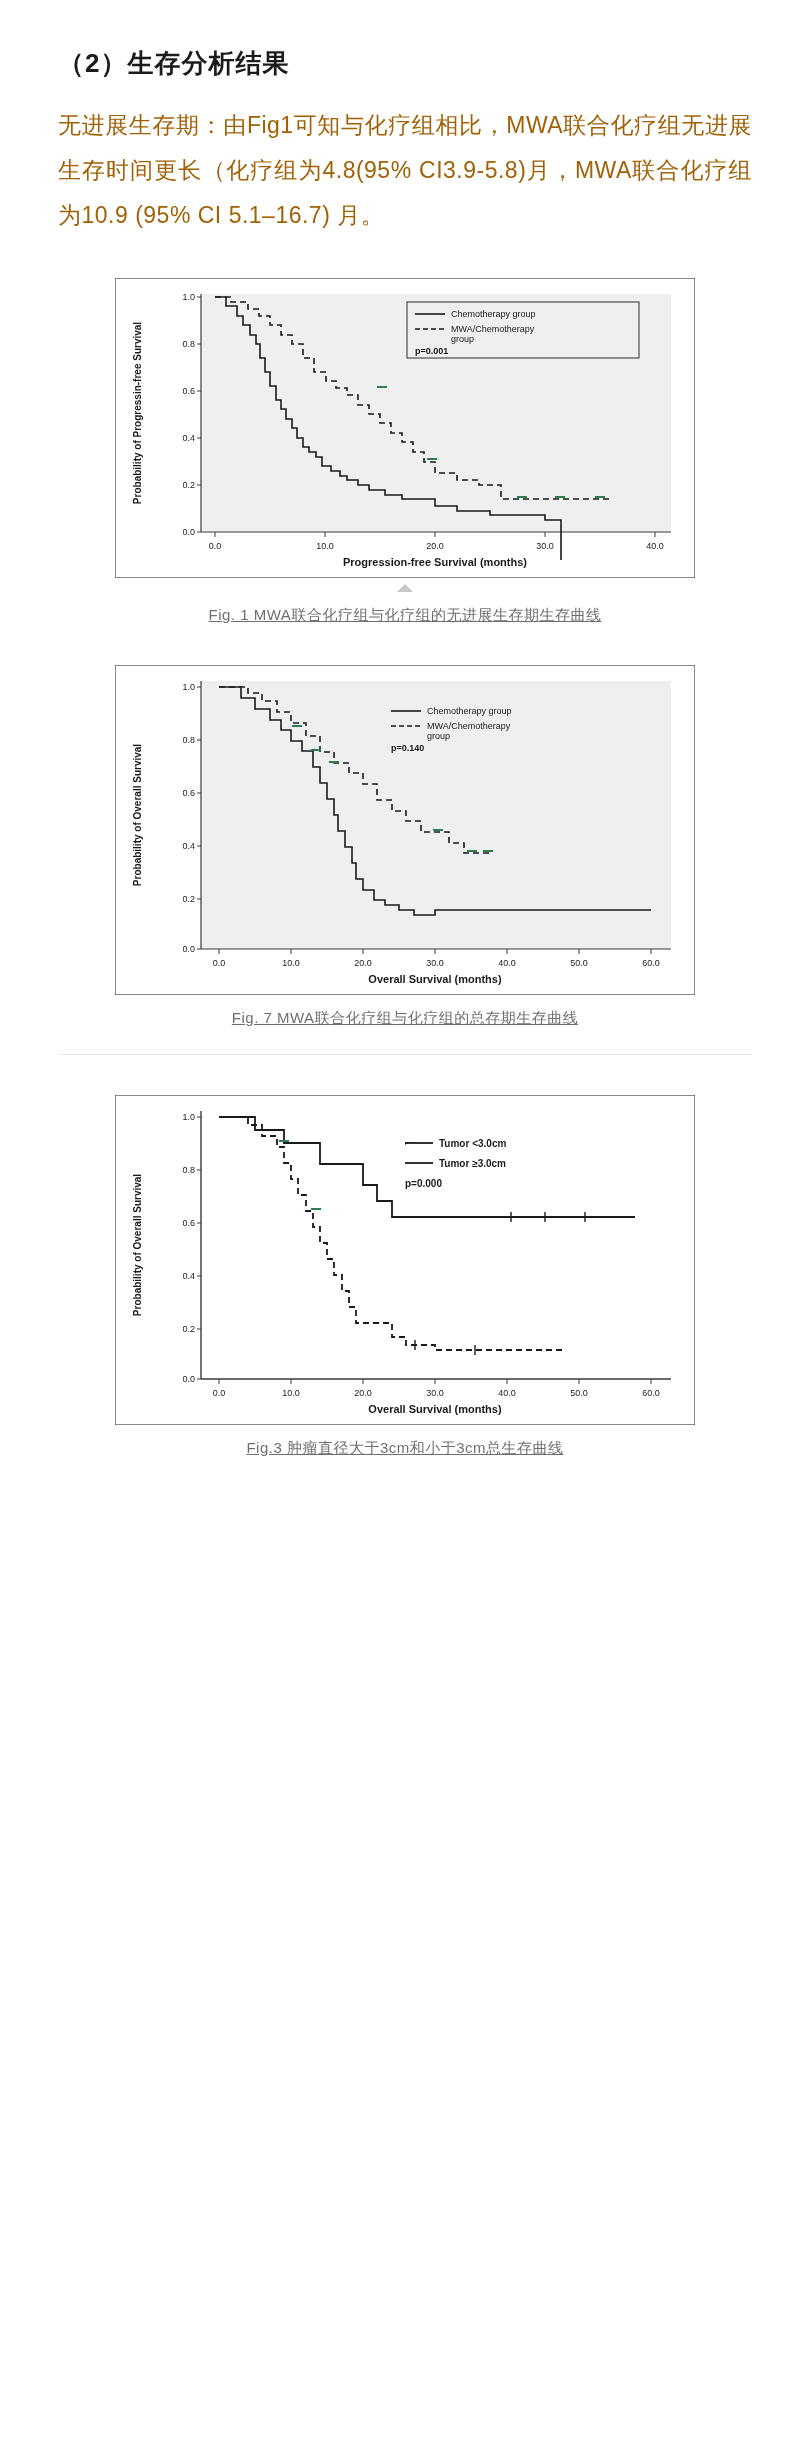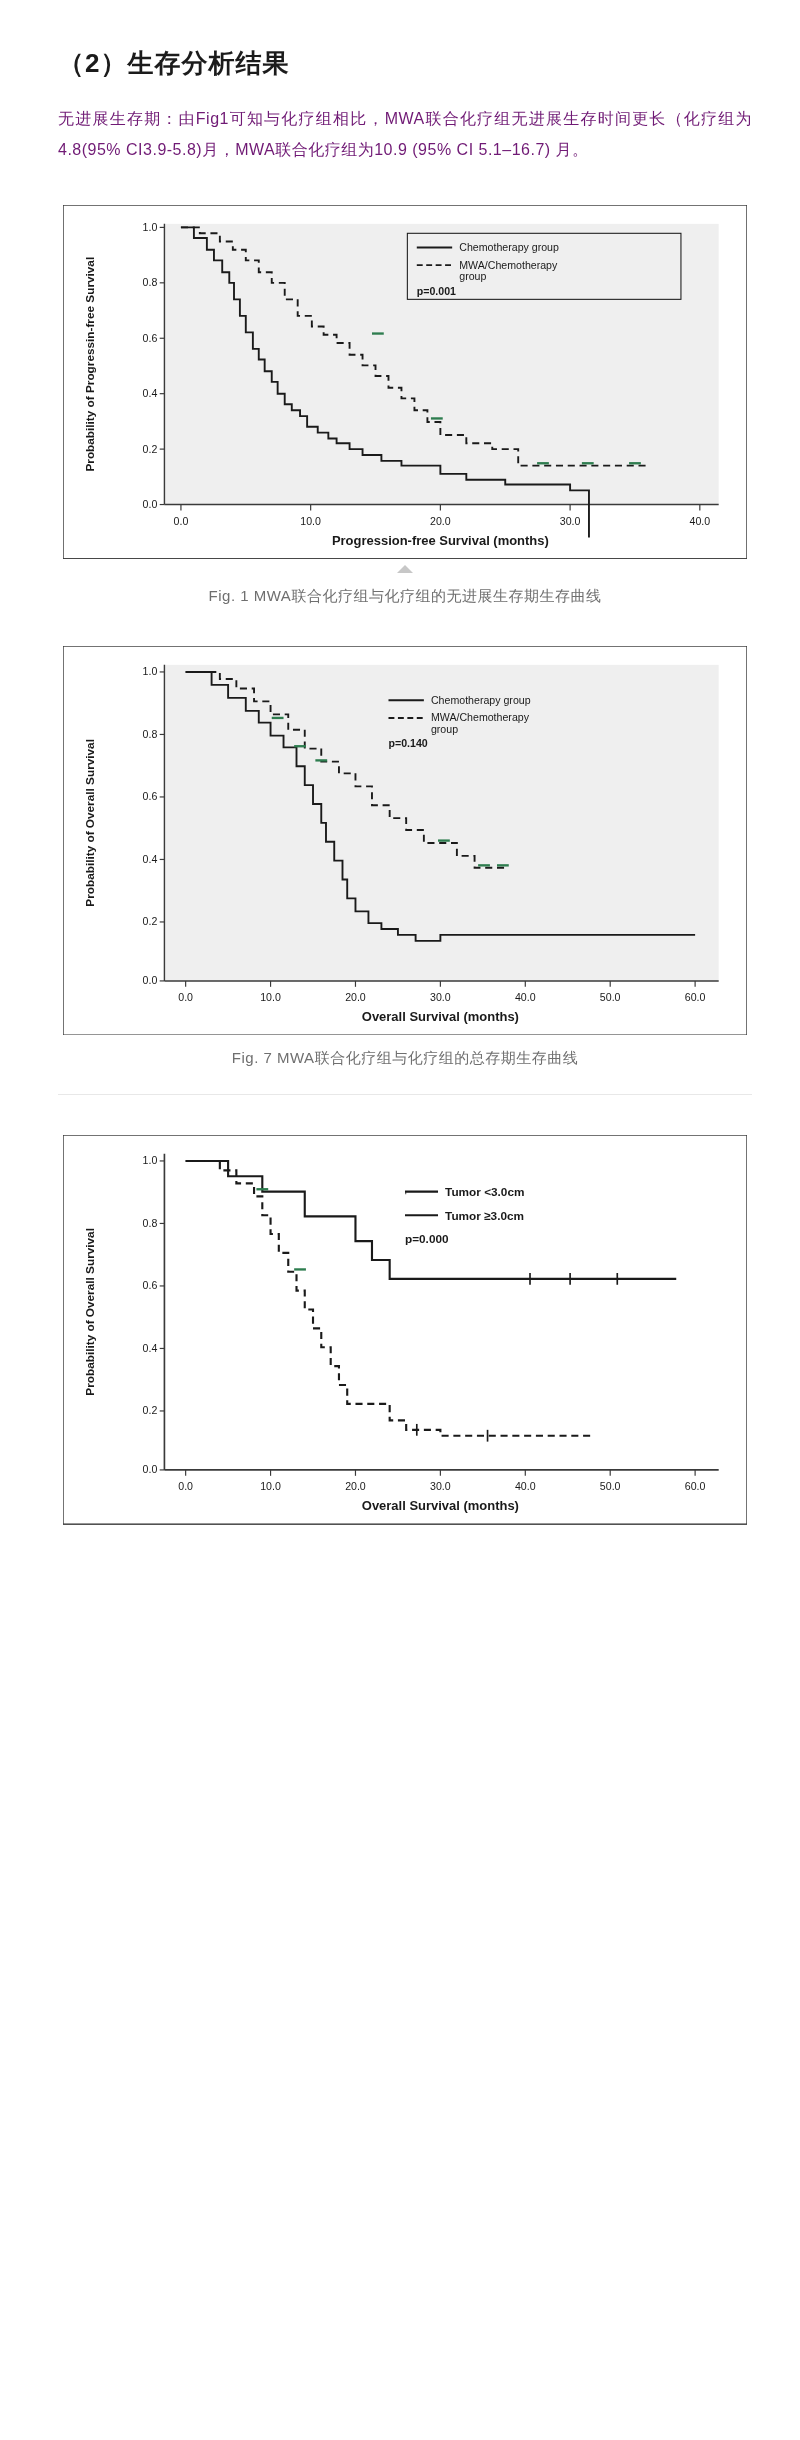--- a/index.html
+++ b/index.html
@@ -22,51 +22,52 @@
     position: relative;
   }
   h1.section-title {
     font-size: 26px;
     font-weight: bold;
     letter-spacing: 1px;
     margin: 16px 0 22px 0;
     color: #1b1b1b;
   }
   p.body-text {
-    font-size: 16px;
+    font-size: 23px;
     line-height: 1.95;
     letter-spacing: 0.5px;
     margin: 0 0 34px 0;
     text-align: justify;
     text-justify: inter-ideograph;
-    color: #701a75;
+    color: #a16207;
   }
   p.body-text:last-of-type { margin-bottom: 0; }
 
   .figure-block {
     margin: 40px 0 10px 0;
     text-align: center;
   }
   .figure-caption {
     font-size: 15px;
     color: #6f6f6f;
     letter-spacing: 0.5px;
     margin-top: 14px;
     text-align: center;
+    text-decoration: underline;
   }
   .caption-marker {
     width: 0; height: 0;
     border-left: 8px solid transparent;
     border-right: 8px solid transparent;
     border-bottom: 8px solid #c7c7c7;
     margin: 6px auto 2px auto;
   }
 
   .chart-wrap {
-    width: 684px;
+    width: 580px;
     margin: 0 auto;
     background: #ffffff;
   }
   .chart-svg { display: block; width: 100%; height: auto; }
 
   .divider {
     height: 1px;
     background: #e8e8e8;
     margin: 26px 0 0 0;
     border: 0;
@@ -294,15 +295,16 @@
         <g>
           <line x1="290" y1="48" x2="318" y2="48" stroke="#1a1a1a" stroke-width="1.8"></line>
           <text x="290" y="51" font-family="Liberation Sans, sans-serif" font-size="10" fill="#1a1a1a">⌐</text>
           <text x="324" y="52" font-family="Liberation Sans, sans-serif" font-size="10" font-weight="bold" fill="#1a1a1a">Tumor &lt;3.0cm</text>
           <line x1="290" y1="68" x2="318" y2="68" stroke="#1a1a1a" stroke-width="1.8"></line>
           <text x="324" y="72" font-family="Liberation Sans, sans-serif" font-size="10" font-weight="bold" fill="#1a1a1a">Tumor ≥3.0cm</text>
           <text x="290" y="92" font-family="Liberation Sans, sans-serif" font-size="10" font-weight="bold" fill="#1a1a1a">p=0.000</text>
         </g>
       </svg>
     </div>
+    <div class="figure-caption">Fig.3 肿瘤直径大于3cm和小于3cm总生存曲线</div>
   </div>
 
 </div>
 
 </body></html>

